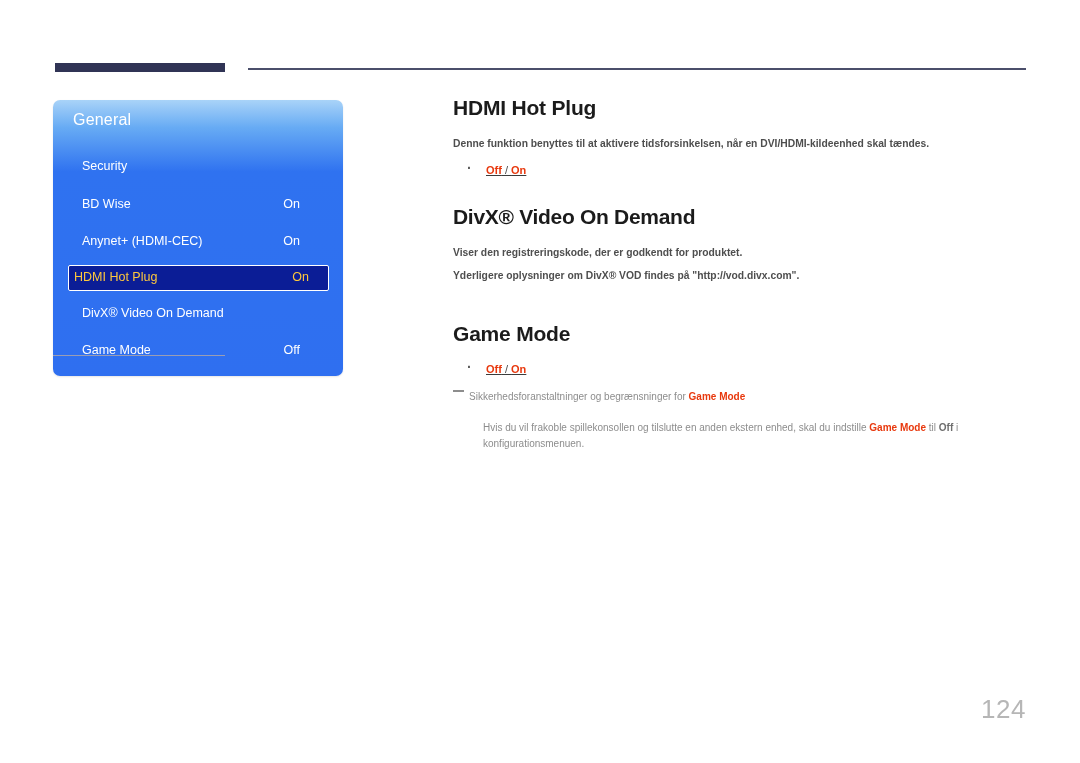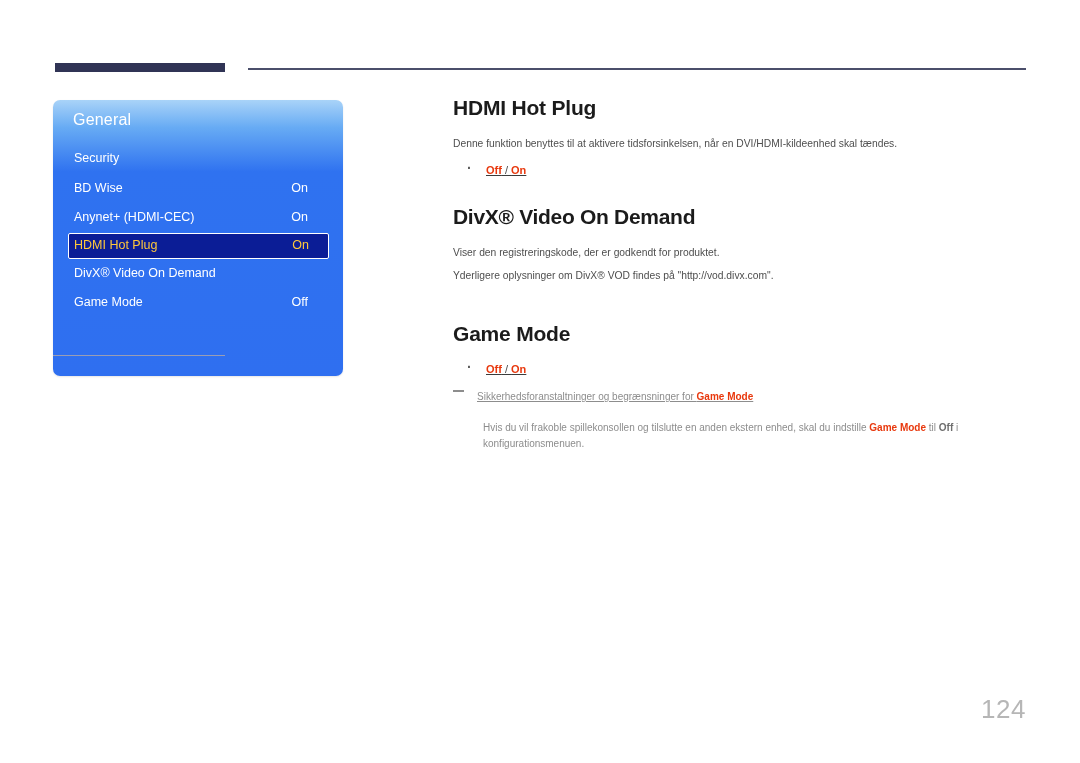--- a/index.html
+++ b/index.html
@@ -77,21 +77,21 @@
     position: absolute;
     left: 0;
     top: 44px;
     width: 290px;
   }
 
   .osd-row {
     position: relative;
     height: 29.5px;
     line-height: 29.5px;
-    margin: 0;
+    margin: 8px;
     box-sizing: border-box;
   }
   .osd-row .lbl {
     position: absolute;
     left: 21px;
     top: 0;
     font-size: 12.5px;
     color: #ffffff;
     white-space: nowrap;
   }
@@ -162,20 +162,21 @@
     letter-spacing: -0.2px;
     line-height: 24px;
   }
   h1.sec-title.tight { letter-spacing: -0.3px; }
 
   p.body {
     font-size: 10.3px;
     color: #4e4e4e;
     line-height: 18px;
     margin: 0 0 5px 0;
+    font-weight: bold;
   }
   p.body.wrap { max-width: 560px; }
 
   ul.opts {
     list-style: none;
     margin: 9px 0 0 0;
     padding: 0;
   }
   ul.opts li {
     position: relative;
@@ -212,22 +213,21 @@
     left: 0;
     top: 1px;
     width: 11px;
     height: 1.6px;
     background: #8d8d8d;
   }
   .caution .chead {
     font-size: 10px;
     color: #8d8d8d;
     line-height: 15px;
-    margin: 8px;
-    text-decoration: underline;
+    margin: 0;
   }
   .caution .cbody {
     font-size: 10px;
     color: #8d8d8d;
     line-height: 16px;
     margin: 16px 0 0 14px;
     max-width: 530px;
   }
   .caution b.rd { color: #e8380d; font-weight: bold; }
   .caution b.gr { color: #6d6d6d; font-weight: bold; }

